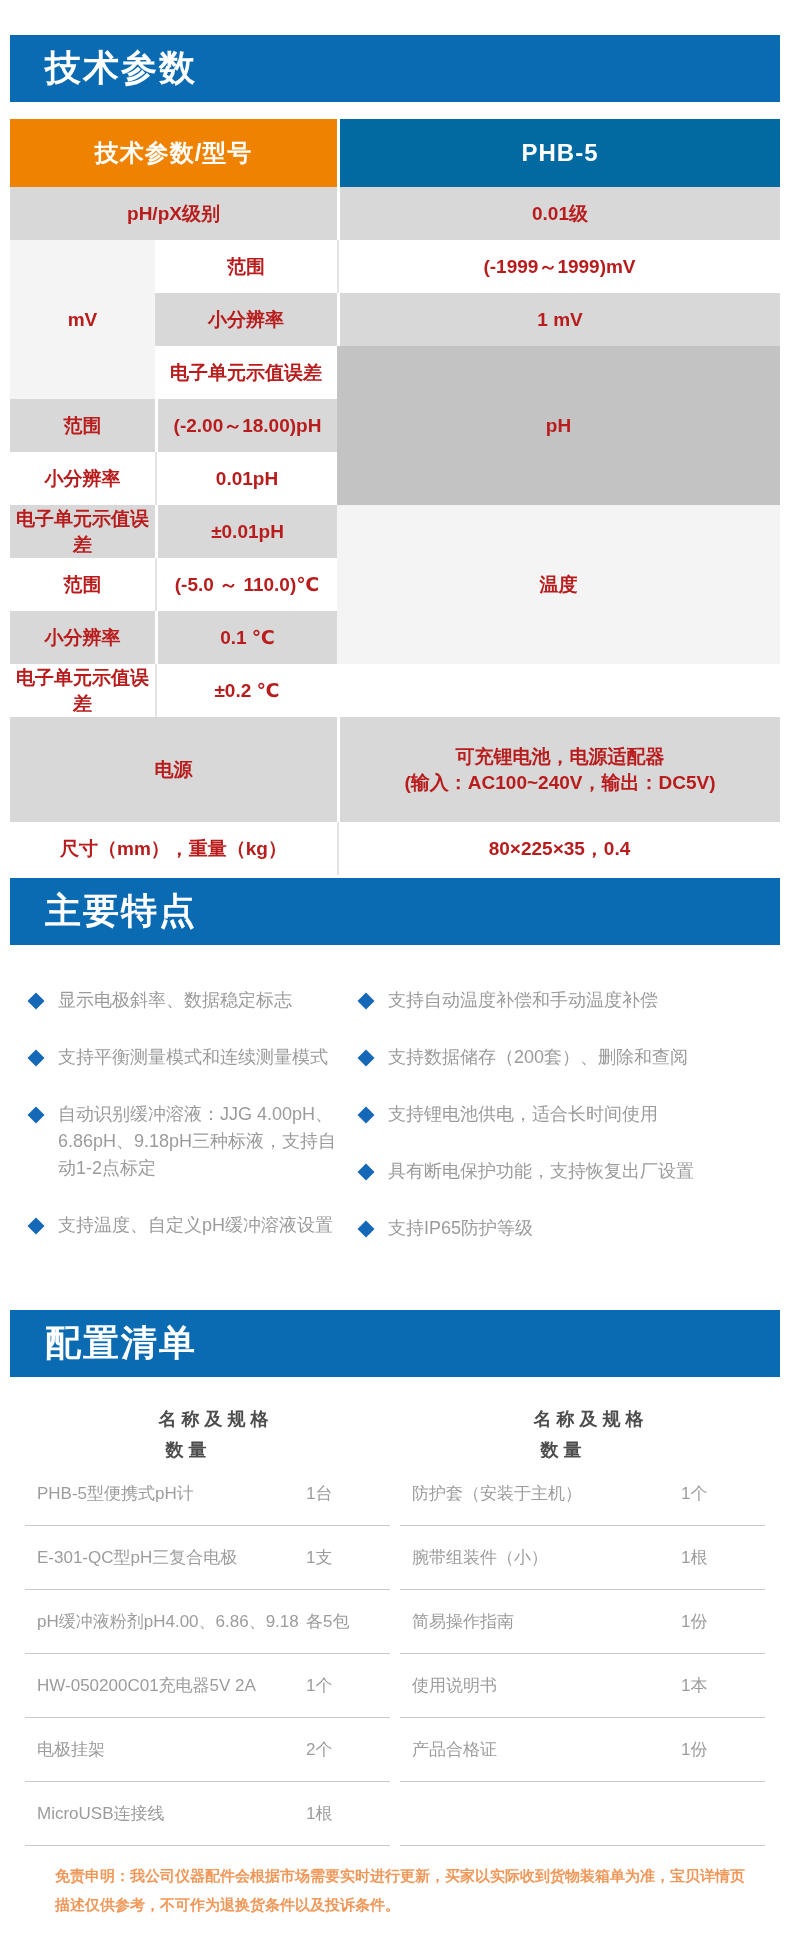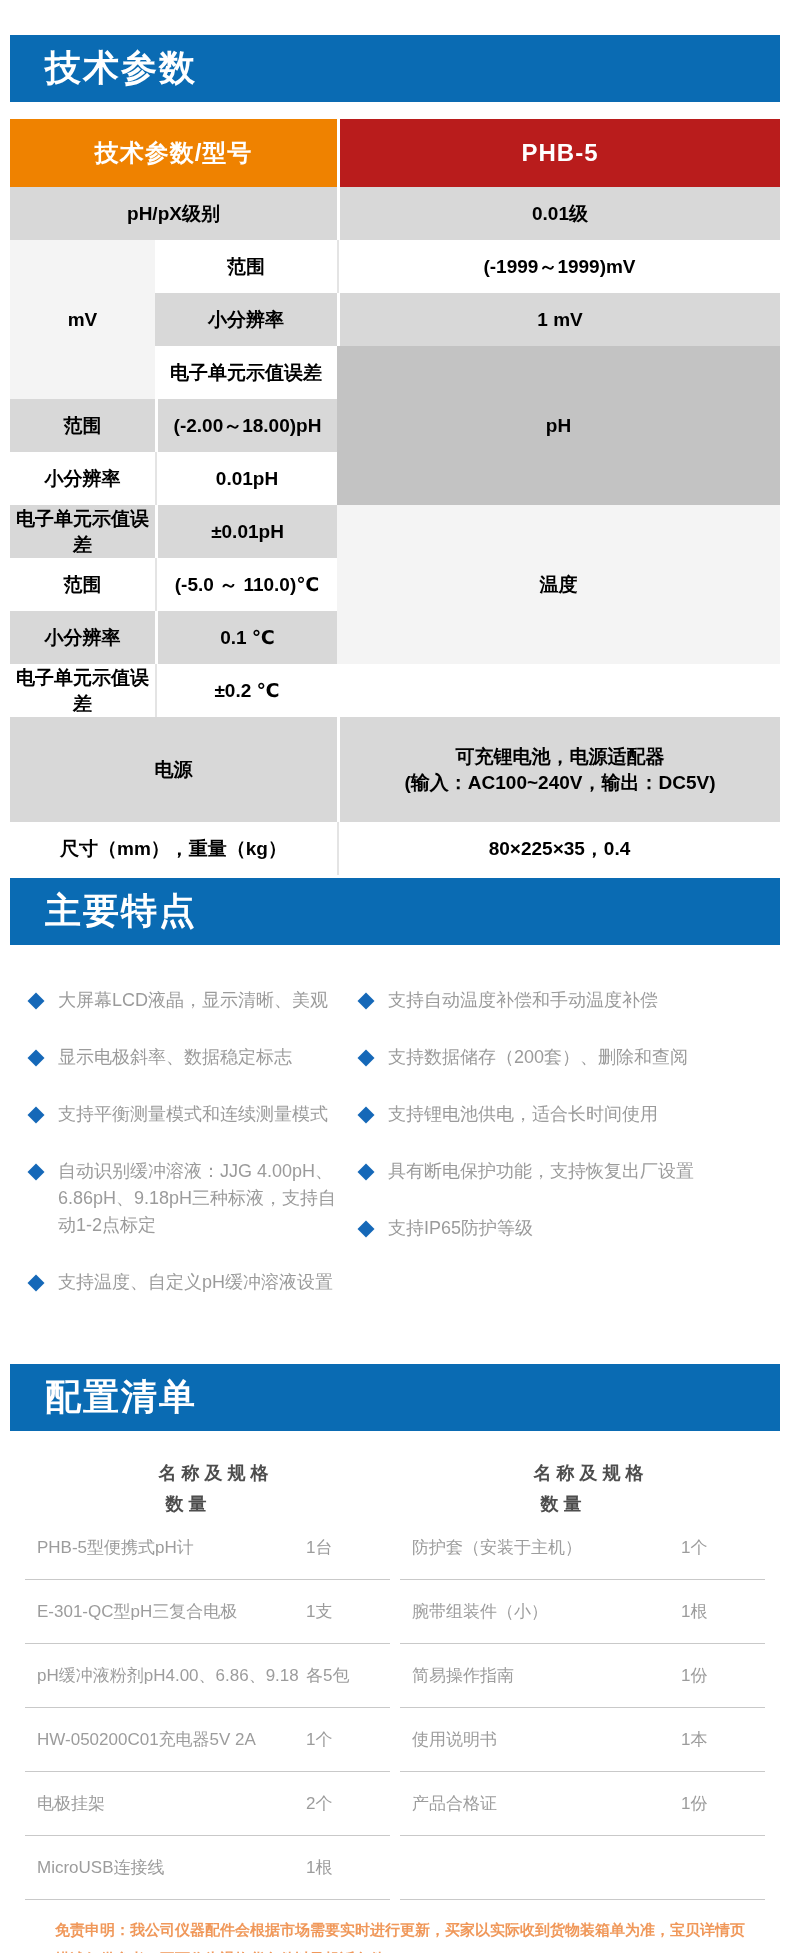--- a/index.html
+++ b/index.html
@@ -9,29 +9,29 @@
   
   .section-bar{height:67px;margin:0 10px;background:#0a6bb3;display:flex;align-items:center;
     padding-left:35px;box-sizing:border-box;color:#ffffff;font-size:36px;font-weight:bold;letter-spacing:2px;}
   .bar-specs{margin-top:35px;}
   .bar-features{margin-top:3px;}
   .bar-packing{margin-top:18px;}
 
   
   .spec-table{margin:17px 10px 0;display:grid;grid-template-columns:145px 182px 1fr;}
   .cell{display:flex;align-items:center;justify-content:center;text-align:center;
-    box-sizing:border-box;font-weight:bold;color:#000000;font-size:19px;}
+    box-sizing:border-box;font-weight:bold;color:#b91c1c;font-size:19px;}
   .span2{grid-column:span 2;}
   .rspan3{grid-row:span 3;}
   .h88{height:68px;}
   .h53{height:53px;}
   .h105{height:105px;}
   .hdrcell{font-size:24px;color:#ffffff;letter-spacing:1px;}
   .bg-orange{background:#ef8200;}
-  .bg-blue{background:#b91c1c;border-left:3px solid #ffffff;}
+  .bg-blue{background:#0369a1;border-left:3px solid #ffffff;}
   .bg-gray{background:#d8d8d8;}
   .bg-white{background:#ffffff;}
   .bg-light{background:#f4f4f4;}
   .bg-mid{background:#c3c3c3;}
   .vg{border-left:3px solid #ffffff;}   
   .vw{border-left:2px solid #e4e4e4;}   
   .power-val{flex-direction:column;}
 
   
   .features{display:flex;padding:42px 10px 20px 30px;box-sizing:border-box;}
@@ -105,24 +105,20 @@
   </div>
 
   <div class="section-bar bar-features">
     <span>主要特点</span>
   </div>
 
   <div class="features">
     <div class="feat-col-left">
       <div class="feat">
         <span class="diamond"></span>
-        <span class="feat-text">大屏幕LCD液晶，显示清晰、美观</span>
-      </div>
-      <div class="feat">
-        <span class="diamond"></span>
         <span class="feat-text">显示电极斜率、数据稳定标志</span>
       </div>
       <div class="feat">
         <span class="diamond"></span>
         <span class="feat-text">支持平衡测量模式和连续测量模式</span>
       </div>
       <div class="feat">
         <span class="diamond"></span>
         <span class="feat-text">自动识别缓冲溶液：JJG 4.00pH、6.86pH、9.18pH三种标液，支持自动1-2点标定</span>
       </div>

